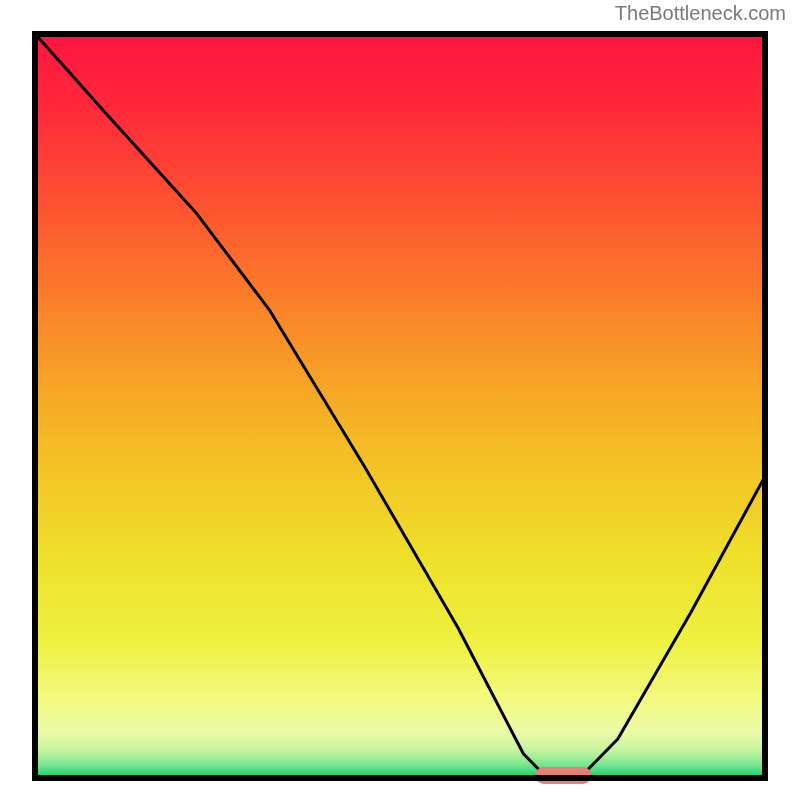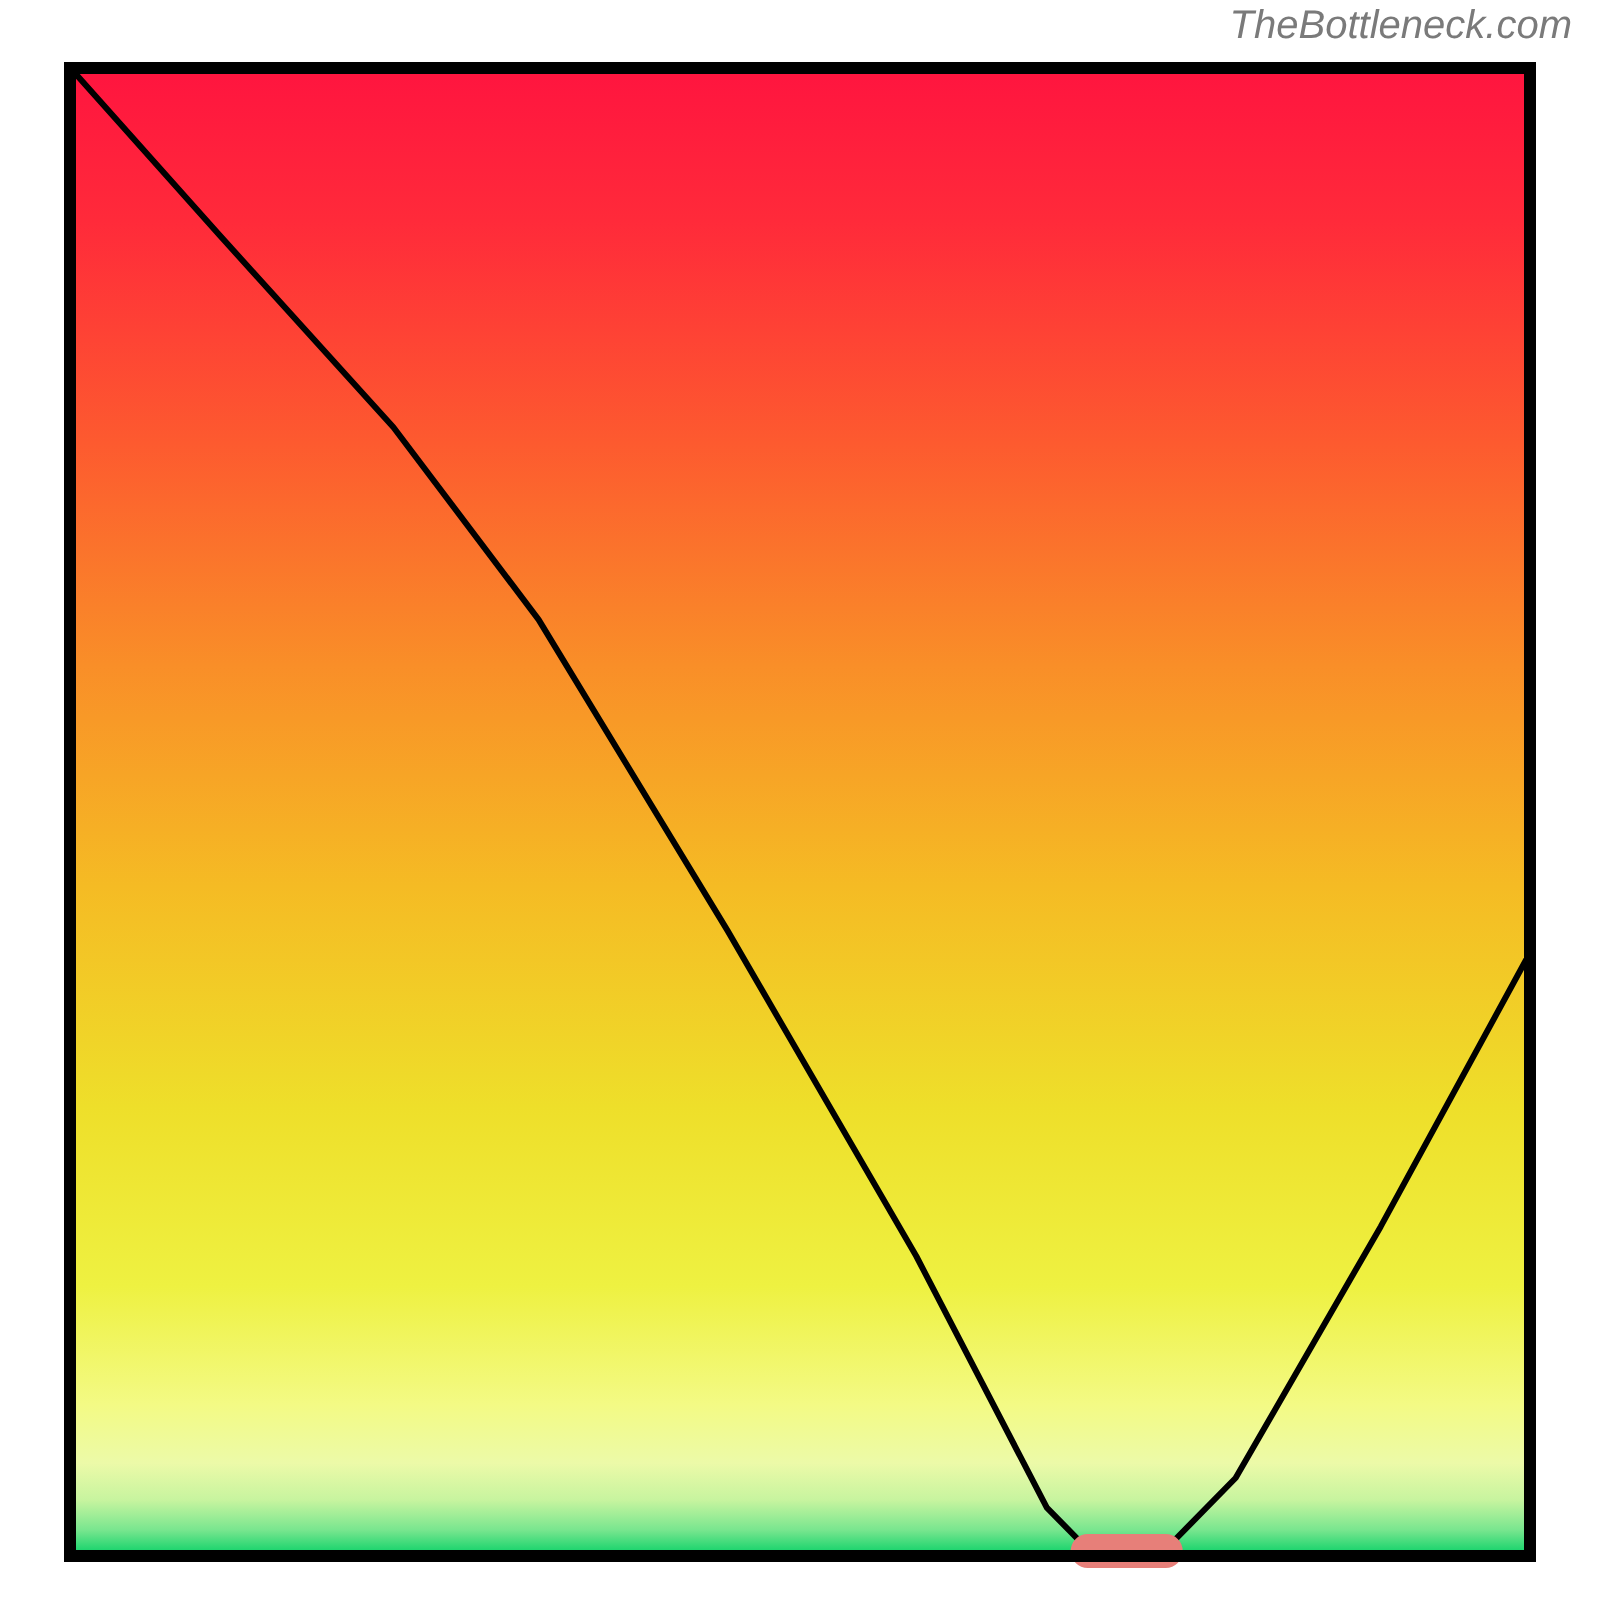--- a/index.html
+++ b/index.html
@@ -10,21 +10,20 @@
     background: #ffffff;
     font-family: Arial, sans-serif;
     display: flex;
     flex-direction: column;
   }
   .header {
     display: flex;
     justify-content: flex-end;
     padding: 2px 14px 0 0;
     height: 24px;
-    font-style: italic;
   }
   .watermark {
     color: #7a7a7a;
     font-size: 20px;
     font-weight: 500;
   }
   .chart {
     flex: 1;
     display: flex;
     justify-content: center;

